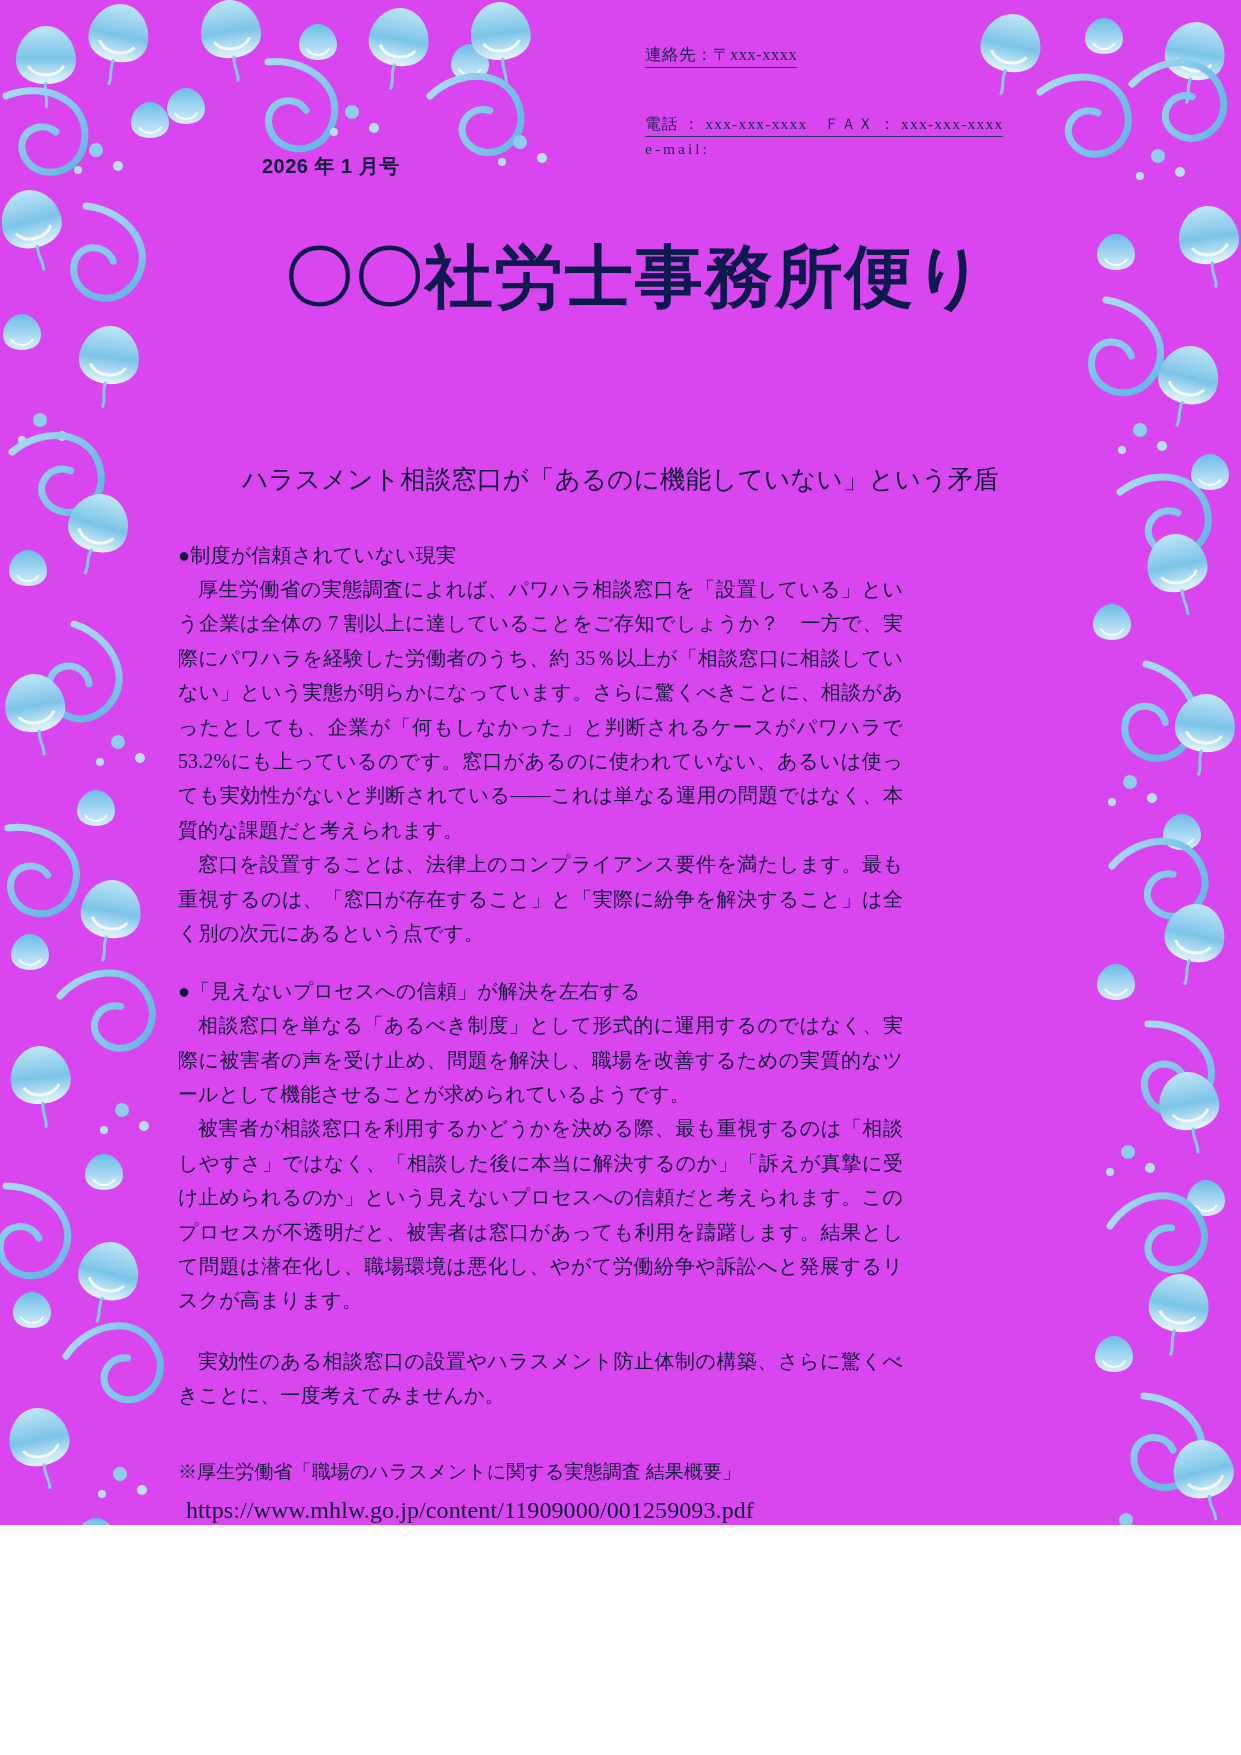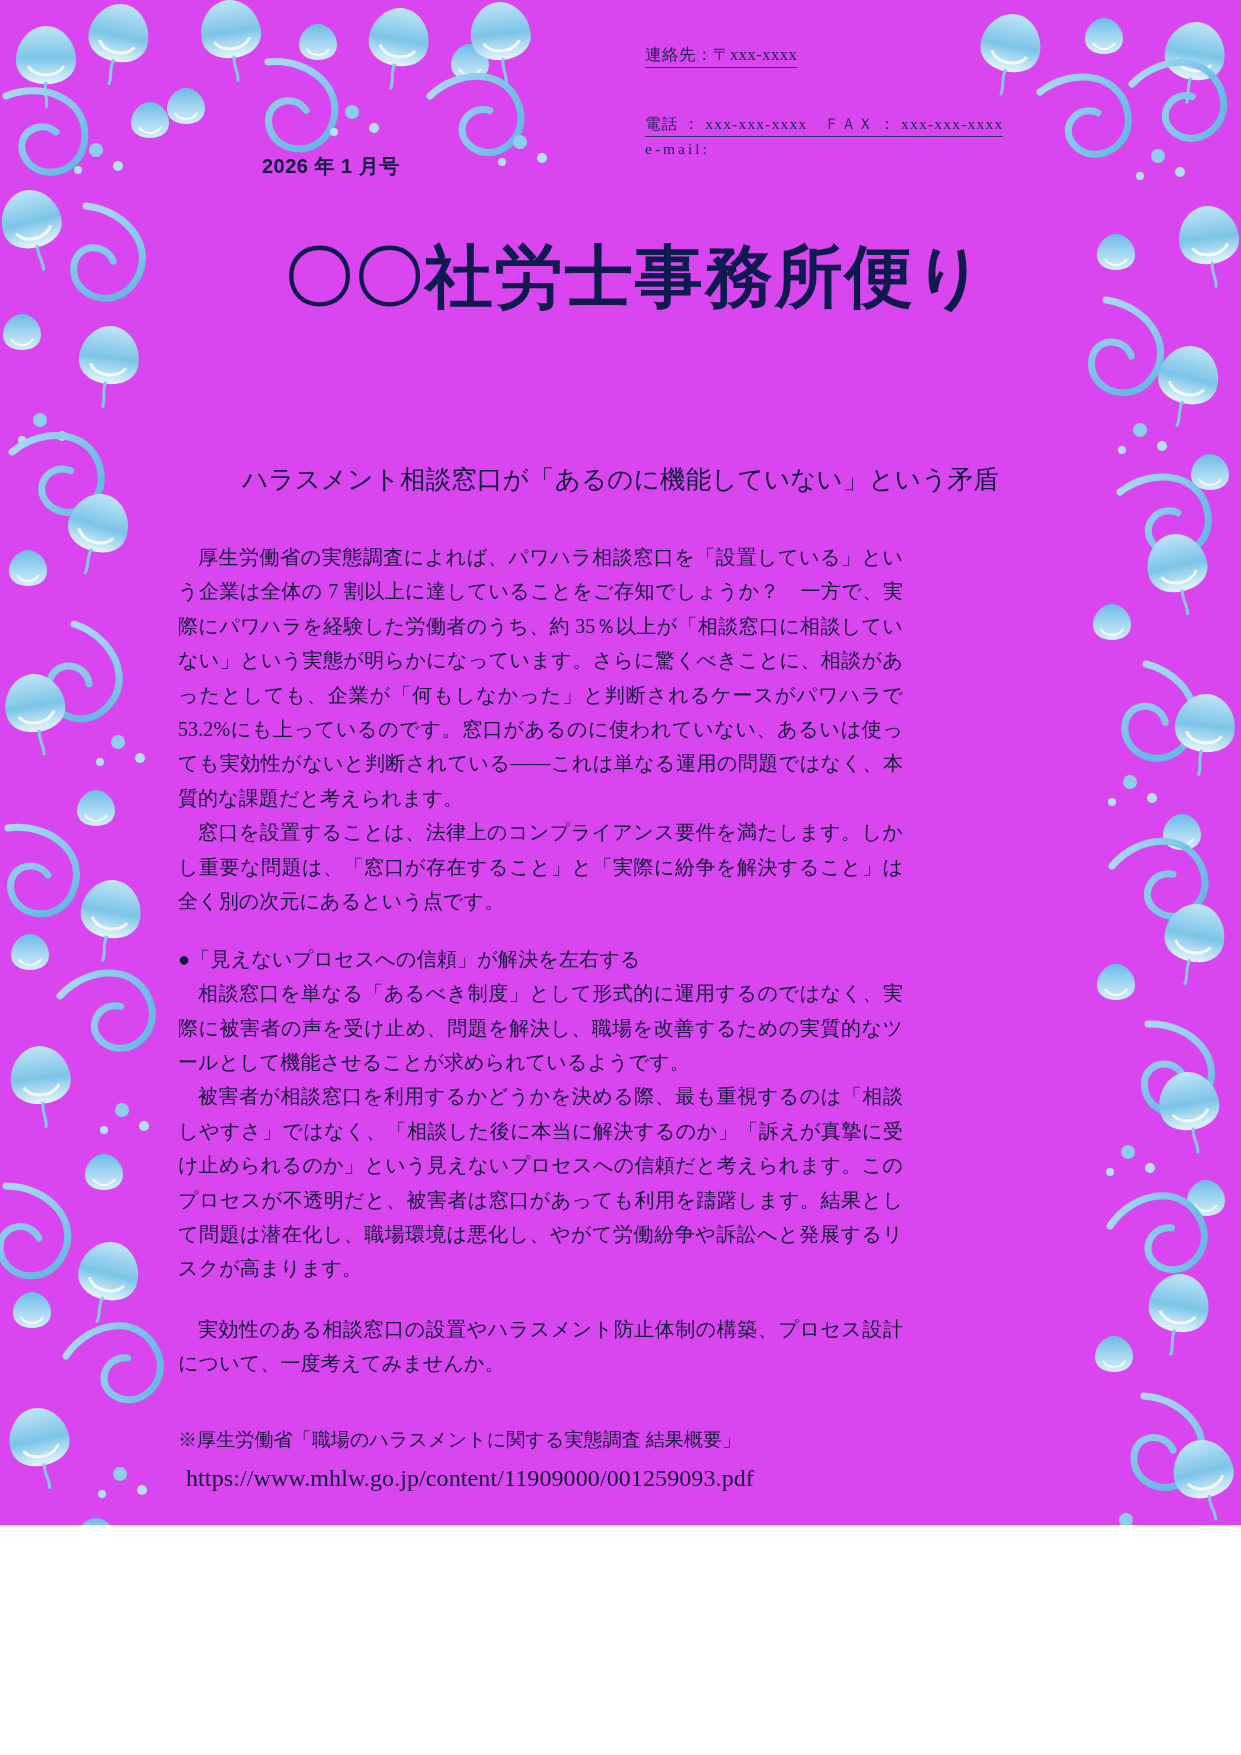--- a/index.html
+++ b/index.html
@@ -291,32 +291,33 @@
   </div>
 
   <div class="issue-label">2026 年 1 月号</div>
 
   <div class="main-title">〇〇社労士事務所便り</div>
 
   <div class="article-headline">ハラスメント相談窓口が「あるのに機能していない」という矛盾</div>
 
   <div class="body-area">
 
+    <div class="sec-head">●制度が信頼されていない現実</div>
     <p class="para">厚生労働省の実態調査によれば、パワハラ相談窓口を「設置している」という企業は全体の 7 割以上に達していることをご存知でしょうか？　一方で、実際にパワハラを経験した労働者のうち、約 35％以上が「相談窓口に相談していない」という実態が明らかになっています。さらに驚くべきことに、相談があったとしても、企業が「何もしなかった」と判断されるケースがパワハラで 53.2%にも上っているのです。窓口があるのに使われていない、あるいは使っても実効性がないと判断されている——これは単なる運用の問題ではなく、本質的な課題だと考えられます。</p>
-    <p class="para">窓口を設置することは、法律上のコンプライアンス要件を満たします。しかし重要な問題は、「窓口が存在すること」と「実際に紛争を解決すること」は全く別の次元にあるという点です。</p>
+    <p class="para">窓口を設置することは、法律上のコンプライアンス要件を満たします。最も重視するのは、「窓口が存在すること」と「実際に紛争を解決すること」は全く別の次元にあるという点です。</p>
 
     <div class="blockgap"></div>
 
     <div class="sec-head">●「見えないプロセスへの信頼」が解決を左右する</div>
     <p class="para">相談窓口を単なる「あるべき制度」として形式的に運用するのではなく、実際に被害者の声を受け止め、問題を解決し、職場を改善するための実質的なツールとして機能させることが求められているようです。</p>
     <p class="para">被害者が相談窓口を利用するかどうかを決める際、最も重視するのは「相談しやすさ」ではなく、「相談した後に本当に解決するのか」「訴えが真摯に受け止められるのか」という見えないプロセスへの信頼だと考えられます。このプロセスが不透明だと、被害者は窓口があっても利用を躊躇します。結果として問題は潜在化し、職場環境は悪化し、やがて労働紛争や訴訟へと発展するリスクが高まります。</p>
 
     <div class="blockgap"></div>
 
-    <p class="para">実効性のある相談窓口の設置やハラスメント防止体制の構築、プロセス設計について、一度考えてみませんか。</p>
+    <p class="para">実効性のある相談窓口の設置やハラスメント防止体制の構築、さらに驚くべきことに、一度考えてみませんか。</p>
 
     <div class="bigblockgap"></div>
 
     <p class="footnote">※厚生労働省「職場のハラスメントに関する実態調査 結果概要」</p>
     <p class="footurl">https://www.mhlw.go.jp/content/11909000/001259093.pdf</p>
   </div>
 
 </div>
 
 </body></html>

